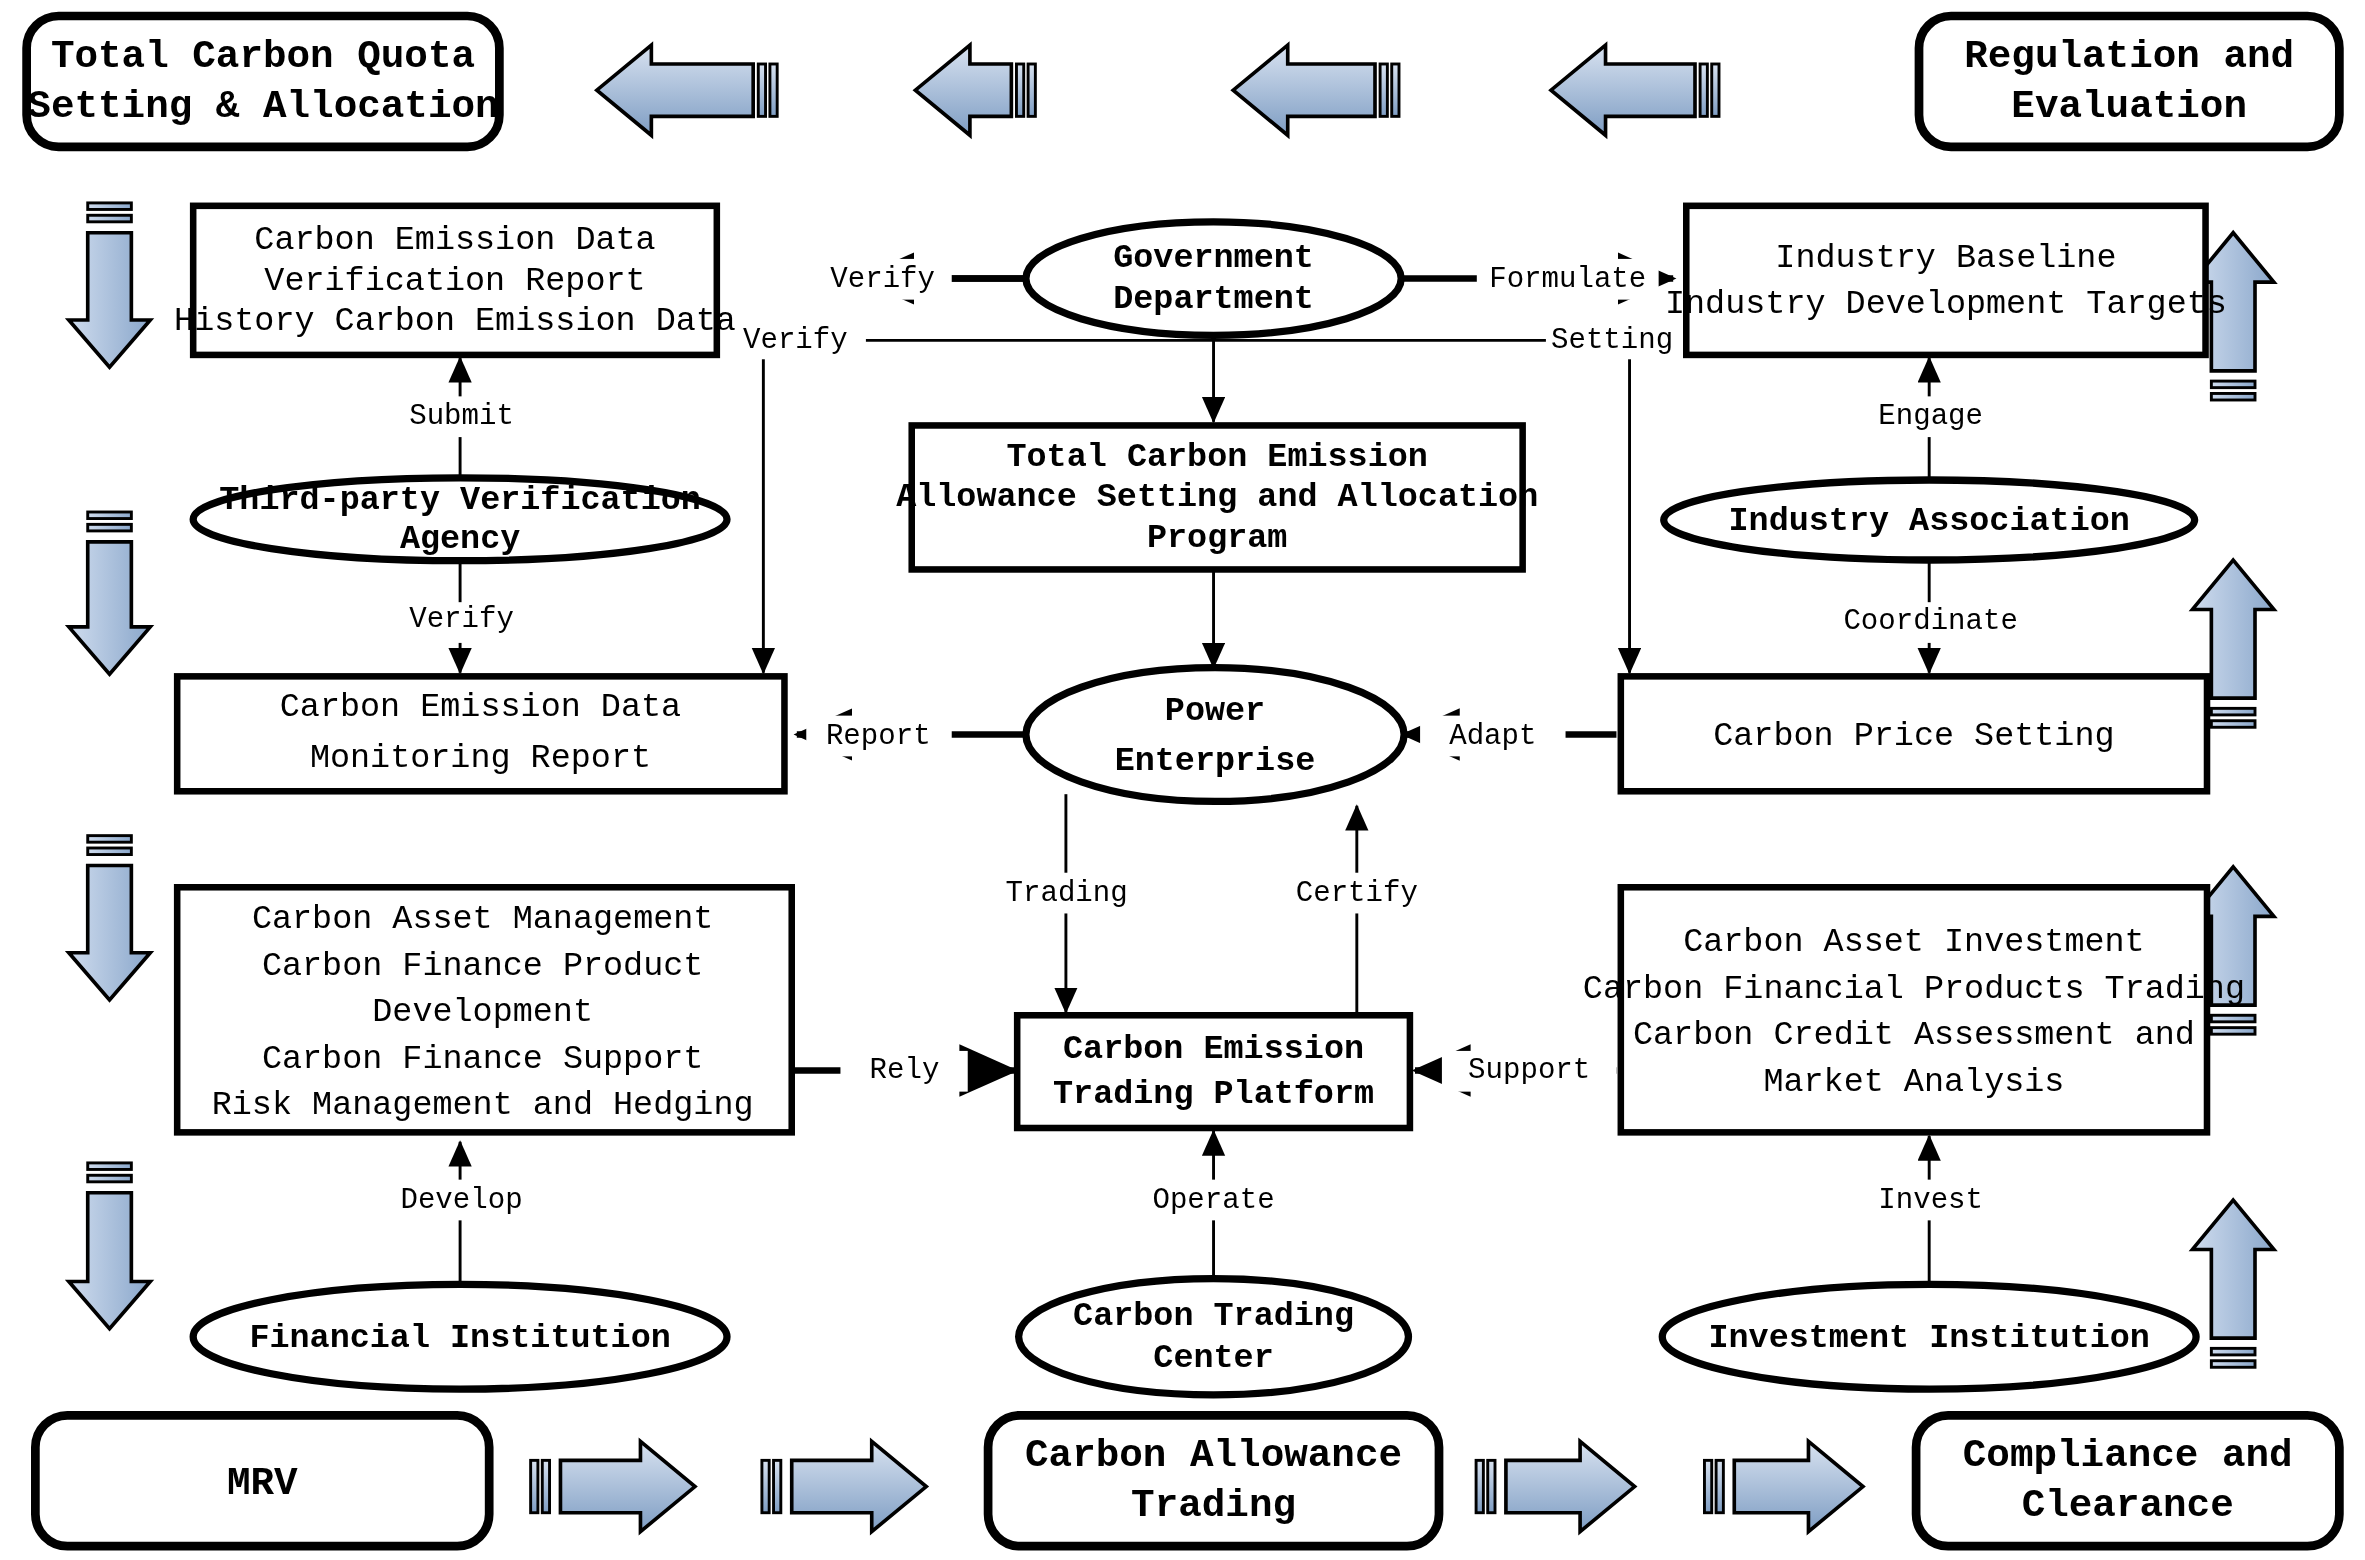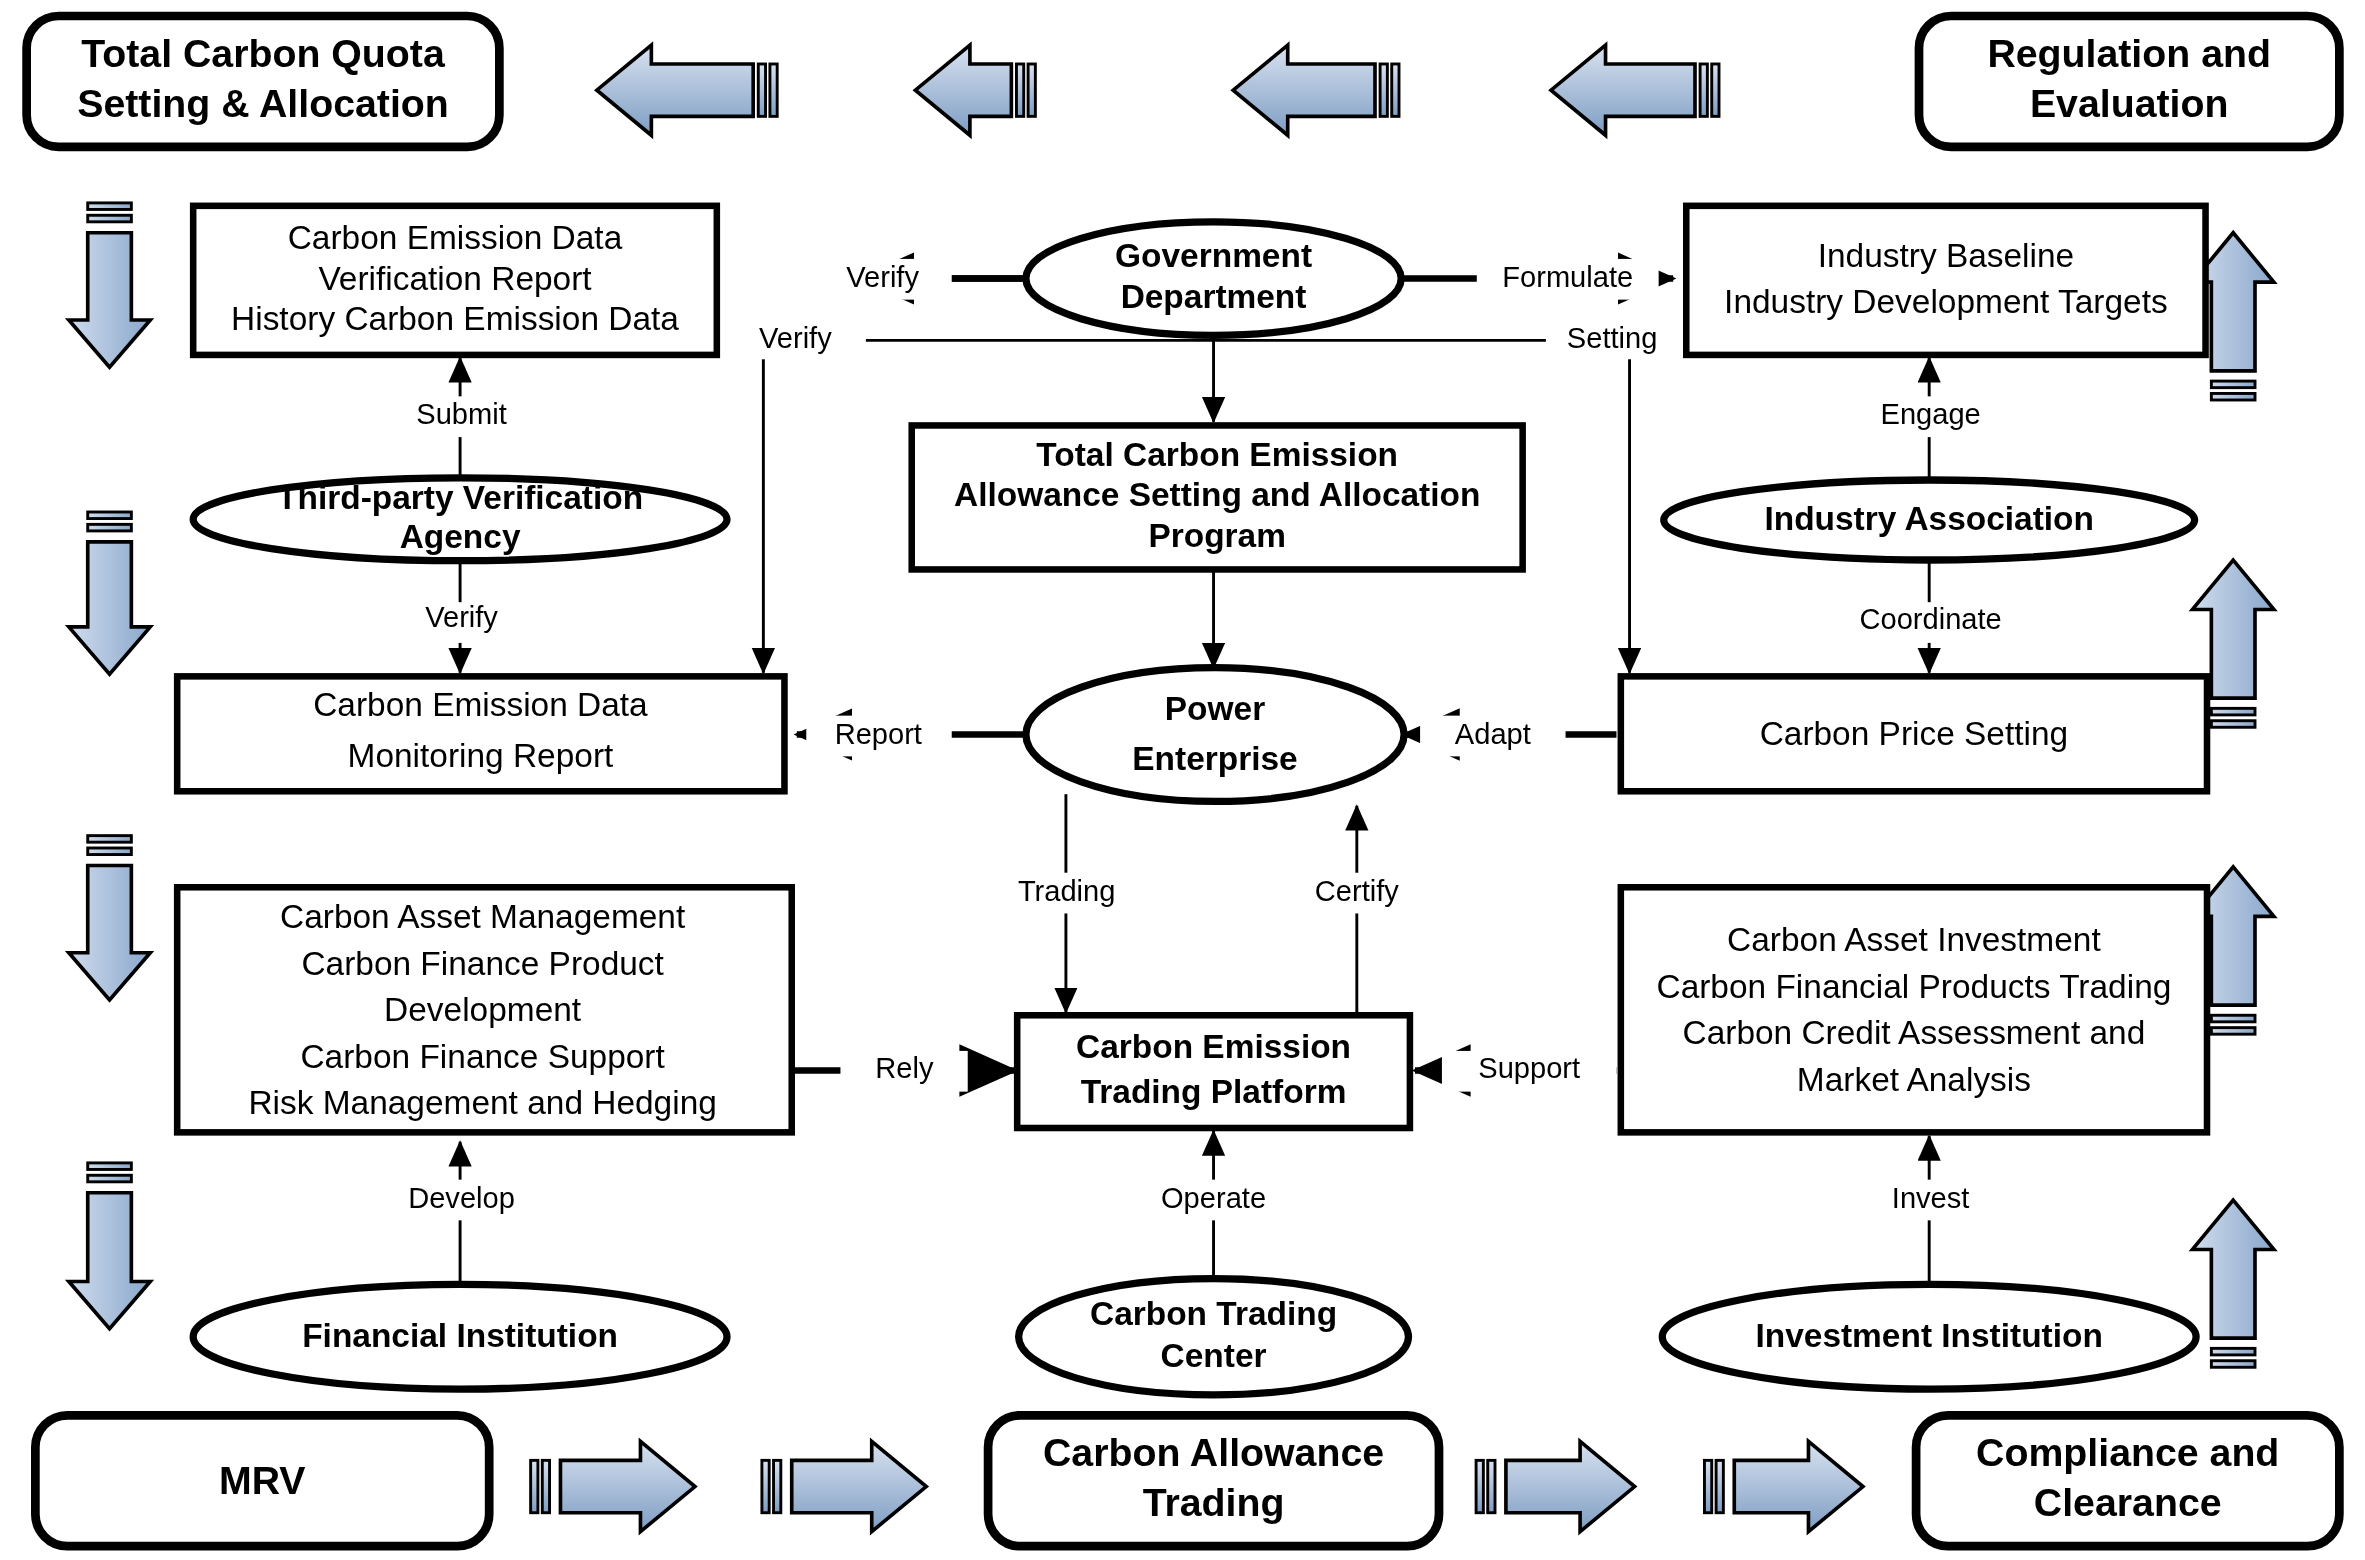--- a/index.html
+++ b/index.html
@@ -1,17 +1,17 @@
 <!DOCTYPE html>
 <html style="font-size:11.6px"><head>
 <meta charset="utf-8">
 <style>
   html,body{margin:0;padding:0;background:#ffffff;}
   #stage{position:relative;width:2366px;height:1560px;background:#fff;
-         font-family:Liberation Sans, sans-serif;}
+         font-family:Liberation Mono, monospace;}
   svg{position:absolute;left:0;top:0;width:2366px;height:1560px;}
   .edge{stroke:#000;fill:none;}
   .thin{stroke-width:4;}
   .thick{stroke-width:9;}
   .nodebox{stroke:#000;fill:#ffffff;stroke-width:9;}
   .ellipse{stroke:#000;fill:#ffffff;stroke-width:10;}
   .banner{stroke:#000;fill:#ffffff;stroke-width:12;}
   text{fill:#000;}
   .t-node{font-size:46px;text-anchor:middle;dominant-baseline:middle;}
   .t-node-b{font-size:46px;font-weight:bold;text-anchor:middle;dominant-baseline:middle;}

